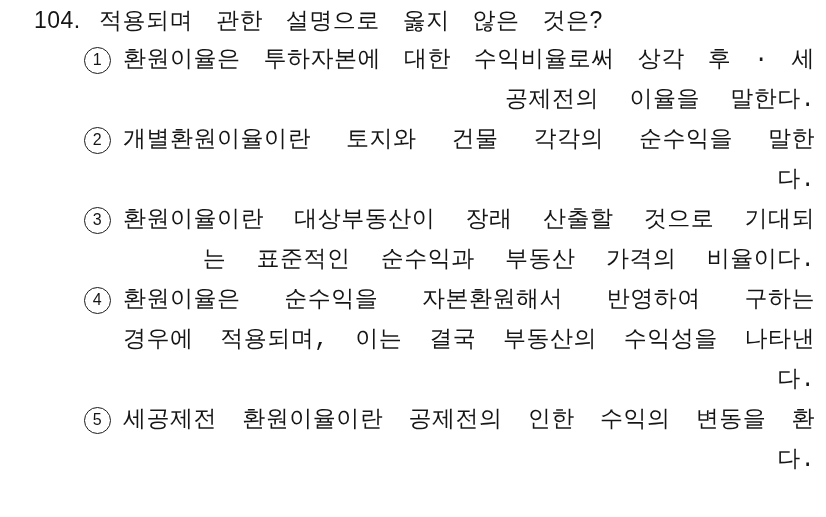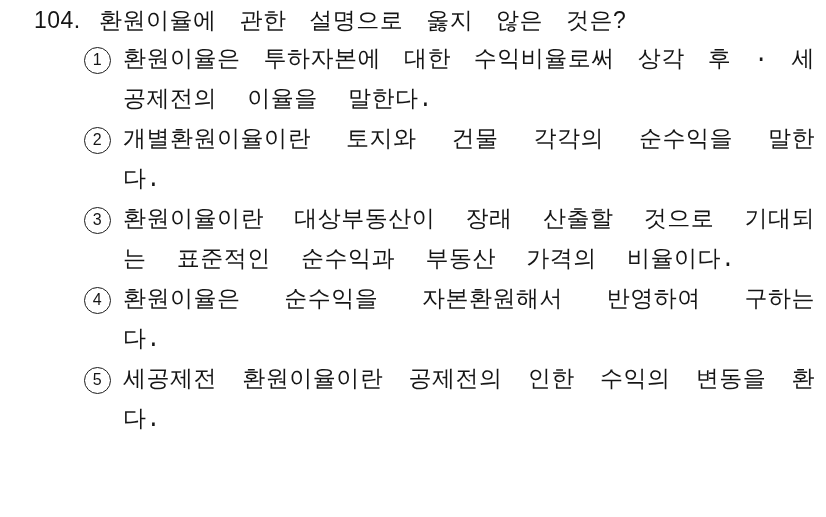--- a/index.html
+++ b/index.html
@@ -62,36 +62,37 @@
   .choice-body {
     flex: 1 1 auto;
     min-width: 0;
     font-family: Liberation Mono, monospace;
   }
   .line {
     height: 40px;
     line-height: 40px;
     word-spacing: 16px;
     white-space: nowrap;
+    text-align: right;
   }
   .line.justify {
     white-space: normal;
     text-align: justify;
     text-align-last: justify;
     word-spacing: 4px;
   }
 </style>
 </head>
 <body>
 
 <div class="page">
 
   <div class="q-line">
     <span class="q-num">104.</span>
-    <span class="q-text">환원이율에 관한 설명으로 옳지 않은 것은?</span>
+    <span class="q-text">적용되며 관한 설명으로 옳지 않은 것은?</span>
   </div>
 
   <div class="choice">
     <span class="marker-col">
       <span class="marker">1</span>
     </span>
     <div class="choice-body">
       <div class="line justify">환원이율은 투하자본에 대한 수익비율로써 상각 후 · 세</div>
       <div class="line">공제전의 이율을 말한다.</div>
     </div>
@@ -116,20 +117,21 @@
       <div class="line">는 표준적인 순수익과 부동산 가격의 비율이다.</div>
     </div>
   </div>
 
   <div class="choice">
     <span class="marker-col">
       <span class="marker">4</span>
     </span>
     <div class="choice-body">
       <div class="line justify">환원이율은 순수익을 자본환원해서 반영하여 구하는</div>
+      <div class="line justify">경우에 적용되며, 이는 결국 부동산의 수익성을 나타낸</div>
       <div class="line">다.</div>
     </div>
   </div>
 
   <div class="choice">
     <span class="marker-col">
       <span class="marker">5</span>
     </span>
     <div class="choice-body">
       <div class="line justify">세공제전 환원이율이란 공제전의 인한 수익의 변동을 환</div>

